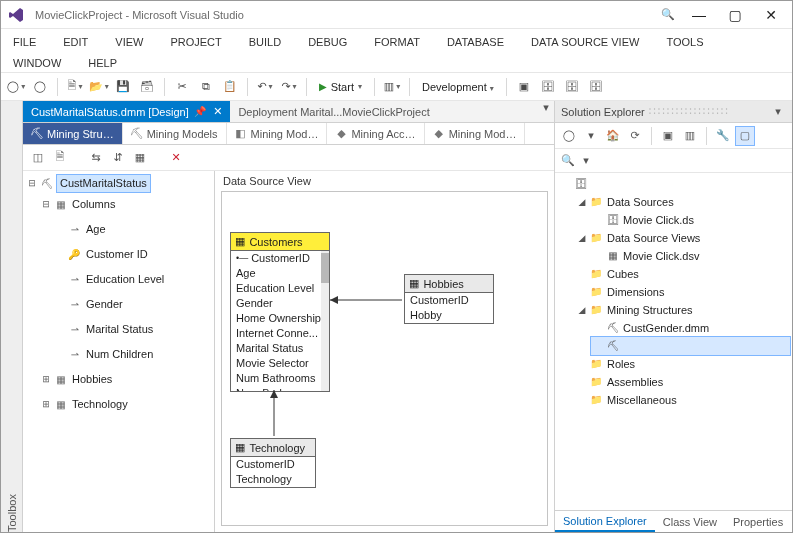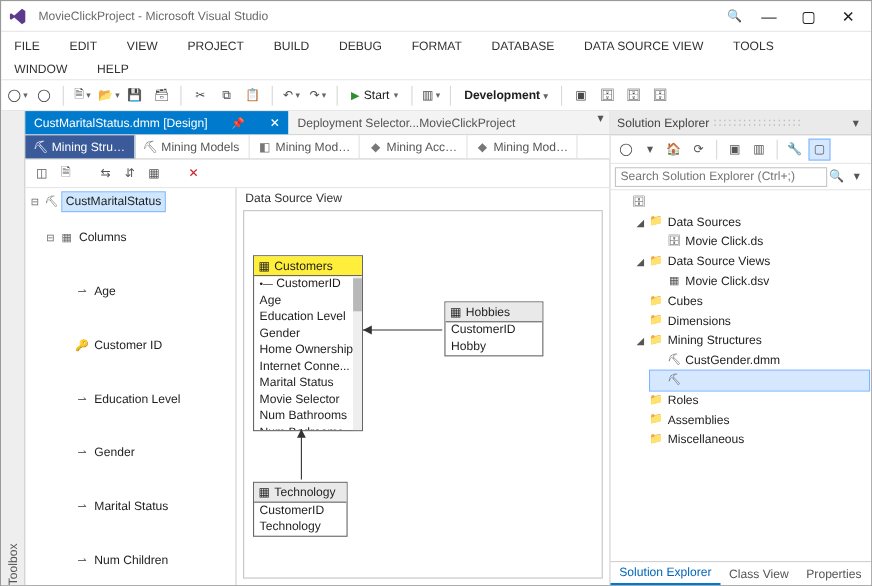--- a/index.html
+++ b/index.html
@@ -19,33 +19,33 @@
 .menubar .mi { padding: 3px 8px; cursor: default; }
 .menubar.row2 { border-bottom: 1px solid #e6e6e6; }
 
 
 .toolbar { height: 28px; display:flex; align-items:center; padding: 0 4px; gap: 2px; border-bottom: 1px solid #e6e6e6; }
 .tbtn { min-width: 22px; height: 22px; display:flex; align-items:center; justify-content:center; color:#4a4a4a; }
 .tbtn.drop::after { content: "▾"; font-size: 8px; margin-left:2px; color:#666; }
 .tsep { width:1px; height:18px; background:#d8d8d8; margin: 0 4px; }
 .start-btn { display:flex; align-items:center; gap:4px; padding: 2px 6px; }
 .start-btn .tri { color:#2d8f2d; font-size:10px; }
-.config { padding: 2px 6px; font-weight: bold; }
+.config { padding: 2px 6px; }
 
 
 .main { display:flex; height: calc(533px - 28px - 22px - 22px - 28px - 2px); }
 .toolbox-strip { width: 22px; background:#eee; border-right:1px solid #d0d0d0; display:flex; justify-content:center; padding-top:6px; color:#555; }
 .toolbox-strip span { writing-mode: vertical-rl; transform: rotate(180deg); font-size:11px; }
 
 .center { flex:1; display:flex; flex-direction:column; border-right:1px solid #d0d0d0; min-width:0; }
 .right { width: 237px; display:flex; flex-direction:column; }
 
 
 .doctabs { height:22px; background:#f3f3f3; display:flex; align-items:stretch; border-bottom:1px solid #d0d0d0; }
-.doctab { display:flex; align-items:center; padding:0 8px; gap:22px; color:#555; }
+.doctab { display:flex; align-items:center; padding:0 8px; gap:6px; color:#555; }
 .doctab.active { background:#007acc; color:#fff; }
 .doctab .close { font-size:11px; }
 .doctab .pin { font-size:10px; }
 .doctabs .grow { flex:1; }
 .doctabs .docmenu { width:16px; text-align:center; color:#555; }
 
 
 .subtabs { height:22px; display:flex; align-items:stretch; background:#fff; border-bottom:1px solid #d0d0d0; }
 .subtab { display:flex; align-items:center; gap:4px; padding: 0 8px; color:#555; border-right:1px solid #e2e2e2; white-space:nowrap; overflow:hidden; }
 .subtab.active { background:#3a5a9a; color:#fff; }
@@ -65,21 +65,21 @@
 .dsv-canvas { flex:1; border:1px solid #c4c4c4; margin:0 6px 6px 6px; position:relative; background:#fff; overflow:hidden; }
 
 
 .tree ul { list-style:none; padding-left: 14px; }
 .tree > ul { padding-left: 0; }
 .tree li { white-space:nowrap; line-height:17px; }
 .node { display:flex; align-items:center; gap:3px; padding:0 2px; }
 .node .exp { width:10px; text-align:center; color:#666; font-size:9px; }
 .node .ic { width:14px; text-align:center; color:#666; font-size:10px; }
 .node.sel { background:#cfe6ff; outline:1px solid #7eb6ff; }
-.node .lbl { padding: 16px 1px; }
+.node .lbl { padding: 4px 1px; }
 
 
 .dsv-table { position:absolute; background:#fff; border:1px solid #666; font-size:10.5px; }
 .dsv-table .th { background:#e9e9e9; border-bottom:1px solid #666; padding:2px 4px; display:flex; align-items:center; gap:4px; }
 .dsv-table.key .th { background:#ffee3a; }
 .dsv-table .cols { max-height:140px; overflow:hidden; }
 .dsv-table .col { padding:1px 5px; white-space:nowrap; border-bottom:1px dotted transparent; }
 .scrollbar { position:absolute; right:0; top:18px; bottom:0; width:8px; background:#eee; }
 .scrollbar .thumb { position:absolute; left:0; right:0; top:2px; height:30px; background:#b8b8b8; }
 
@@ -178,21 +178,21 @@
     </div>
 
   <div class="center">
     <div class="doctabs">
       <div class="doctab active">
         <span>CustMaritalStatus.dmm [Design]</span>
         <span class="pin">📌</span>
         <span class="close">✕</span>
       </div>
       <div class="doctab">
-        <span>Deployment Selector...MovieClickProject</span>
+        <span>Deployment Marital...MovieClickProject</span>
       </div>
       <div class="grow"></div>
       <div class="docmenu">▾</div>
     </div>
 
     <div class="subtabs">
       <div class="subtab active">
           <span class="ico">⛏</span>
           <span>Mining Stru…</span>
         </div>
@@ -381,21 +381,20 @@
       <div class="b">🏠</div>
       <div class="b">⟳</div>
       <div class="tsep"></div>
       <div class="b">▣</div>
       <div class="b">▥</div>
       <div class="tsep"></div>
       <div class="b">🔧</div>
       <div class="b active">▢</div>
     </div>
     <div class="se-search">
-      <input placeholder="Search Solution Explorer (Ctrl+;)" style="">
       <div class="mag">🔍</div>
       <div class="mag">▾</div>
     </div>
     <div class="se-tree">
       <ul>
         <li>
           <div class="sn bold">
               <span class="exp"></span>
               <span class="ic">🗄</span>
             </div>

